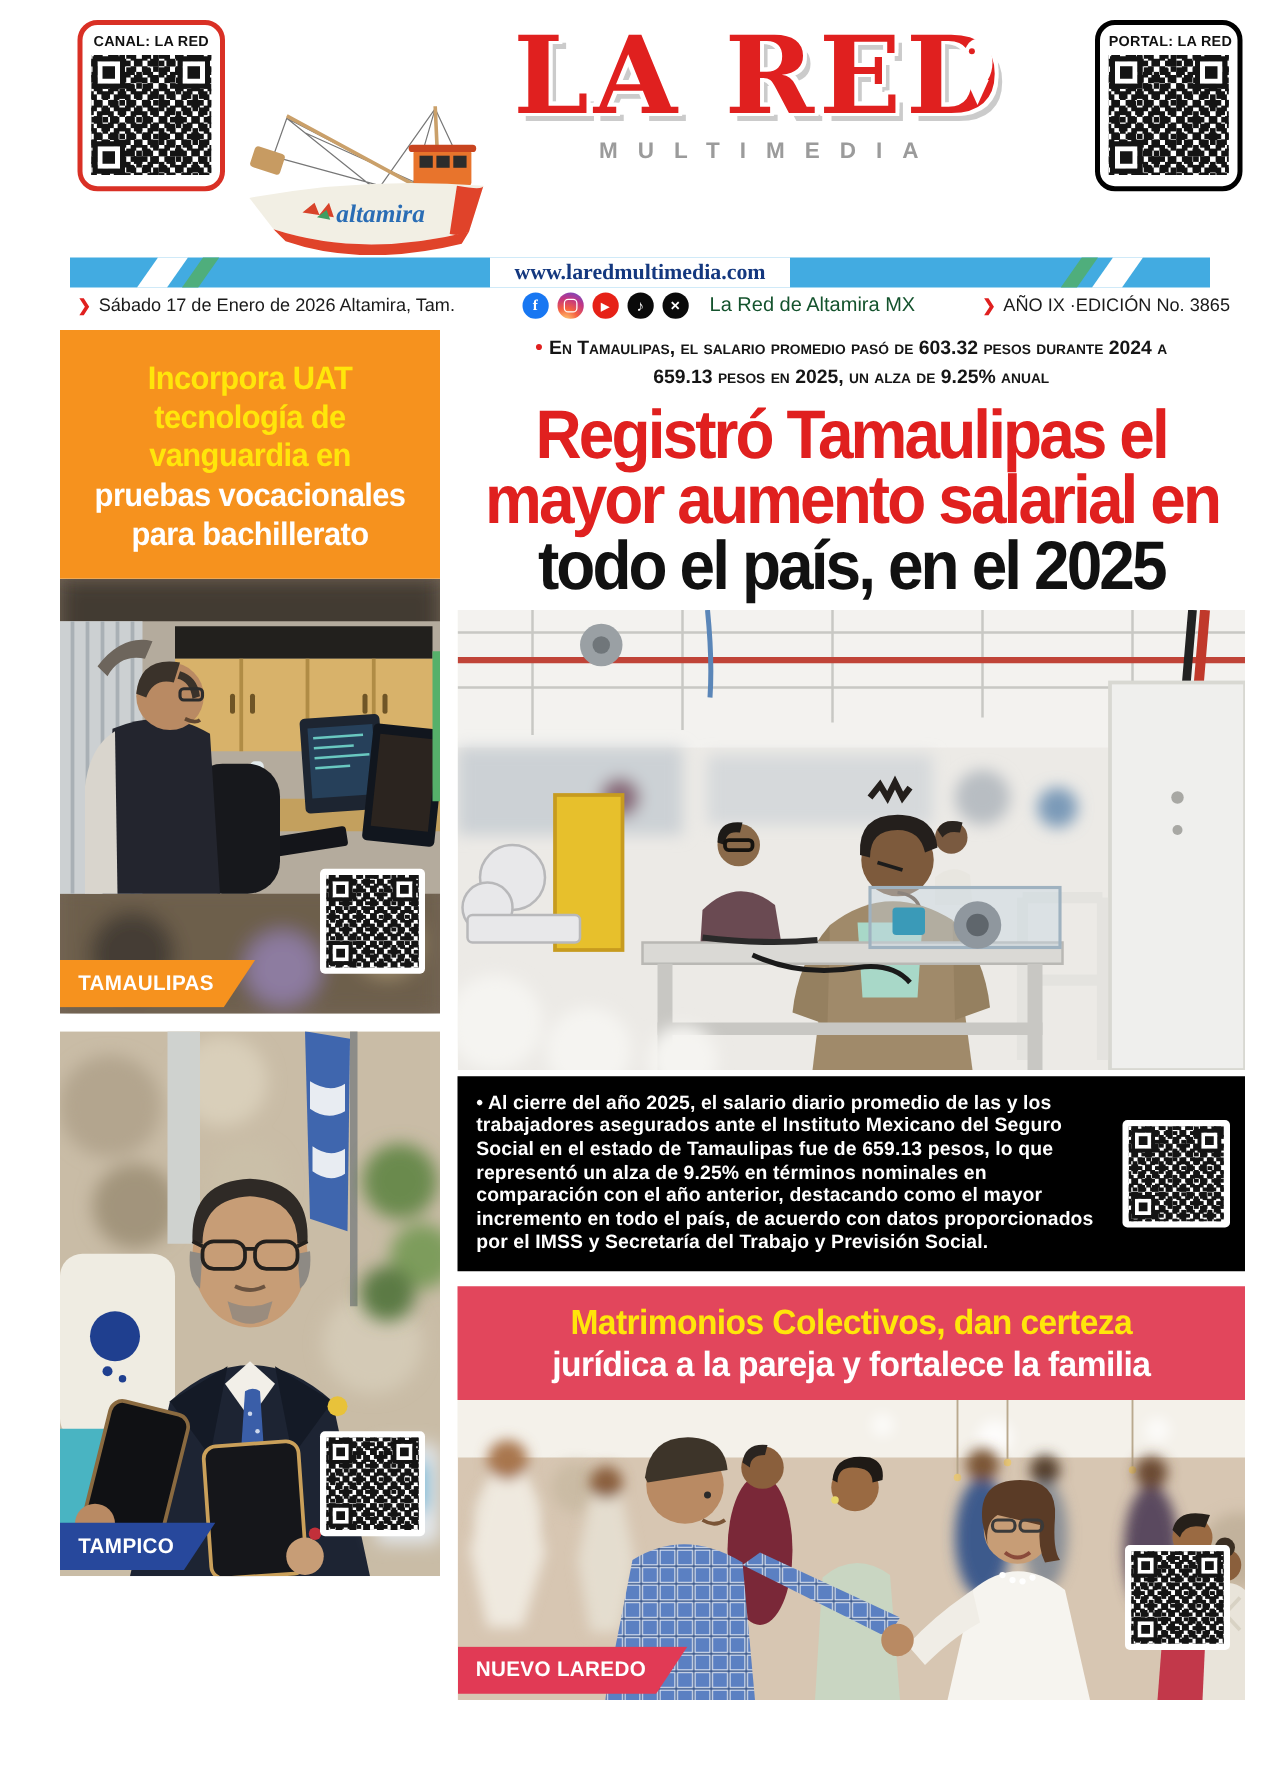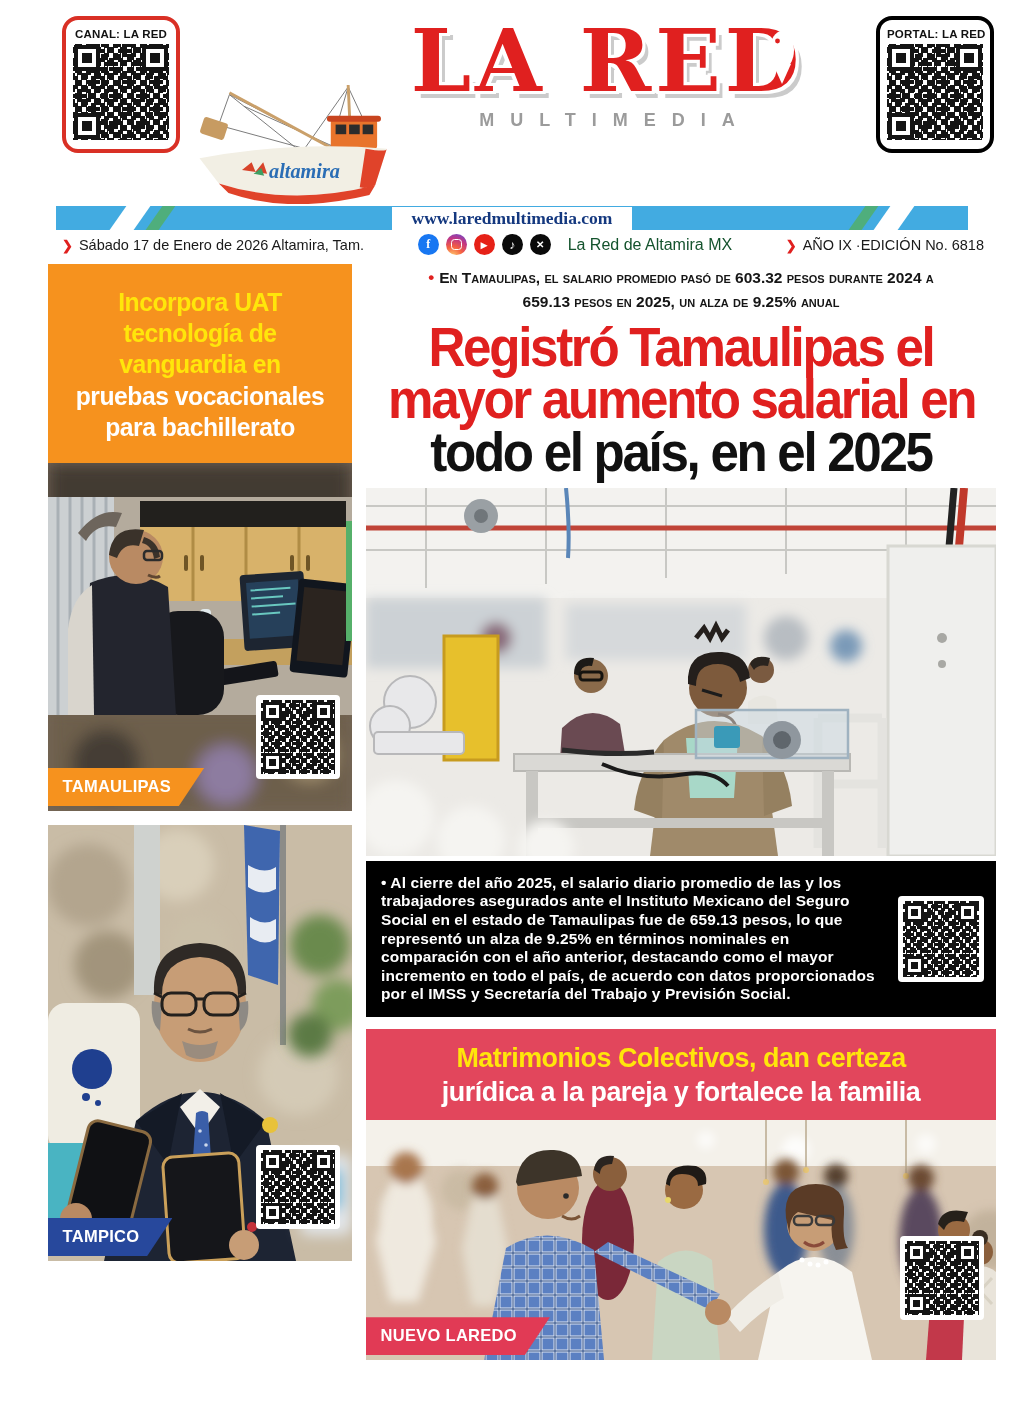--- a/index.html
+++ b/index.html
@@ -27,21 +27,21 @@
   .boat{position:absolute;left:6px;bottom:2px;width:222px;height:128px}
   .logo-stack{margin-left:158px;text-align:center}
   .logo-title-wrap{position:relative;display:inline-block}
   .logo-title{font-family:"DejaVu Serif","Liberation Serif",serif;font-weight:700;font-size:86px;line-height:1.05;
     color:var(--brand-red);letter-spacing:4px;white-space:nowrap;
     text-shadow:-3px -3px 0 #fff,3px -3px 0 #fff,-3px 3px 0 #fff,3px 3px 0 #fff,0 -3px 0 #fff,0 3px 0 #fff,-3px 0 0 #fff,3px 0 0 #fff,6px 7px 0 rgba(125,125,125,.4)}
   .fish{position:absolute;right:4px;top:12px;width:34px;height:58px}
   .logo-sub{display:block;font-size:18px;font-weight:700;color:#9b9b9b;letter-spacing:16px;text-indent:16px;margin-top:4px;white-space:nowrap}
 
   
-  .topbar{position:relative;height:24px;margin:2px 56px 0;background:var(--bar-blue);display:flex;align-items:center;justify-content:center}
+  .topbar{position:relative;height:24px;margin:2px 56px 0;background:var(--bar-blue);display:flex;justify-content:center}
   .stripe{position:absolute;top:0;height:100%;transform:skewX(-35deg)}
   .s1{left:62px;width:24px;background:#fff}.s2{left:98px;width:13px;background:var(--stripe-green)}
   .s3{right:98px;width:13px;background:var(--stripe-green)}.s4{right:62px;width:24px;background:#fff}
   .website{position:relative;z-index:1;background:#fff;padding:0 20px;font-family:"Liberation Serif","DejaVu Serif",serif;font-weight:700;font-size:17.5px;color:var(--navy-serif);line-height:23px}
   .info-row{display:flex;align-items:center;justify-content:space-between;padding:3px 40px 2px 62px;height:28px}
   .chev{font-style:normal;color:var(--brand-red);font-weight:700;margin-right:6px}
   .chev::before{content:"❯";font-size:13px}
   .date,.edition{font-size:14.5px;font-weight:400;color:#1a1a1a;white-space:nowrap}
   .social-group{display:flex;align-items:center;gap:7px}
   .sico{display:inline-flex;align-items:center;justify-content:center;width:21px;height:21px;border-radius:50%;color:#fff;font-size:12px;font-weight:700}
@@ -167,21 +167,21 @@
   <div class="info-row">
     <span class="date"><i class="chev"></i><span>Sábado 17 de Enero de 2026 Altamira, Tam.</span></span>
     <span class="social-group">
       <span class="sico fb"></span>
       <span class="sico ig"></span>
       <span class="sico yt"></span>
       <span class="sico tk"></span>
       <span class="sico xx"></span>
       <span class="handle">La Red de Altamira MX</span>
     </span>
-    <span class="edition"><i class="chev"></i><span>AÑO IX ·EDICIÓN No. 6818</span></span>
+    <span class="edition"><i class="chev"></i><span>AÑO IX ·EDICIÓN No. 3865</span></span>
   </div>
 
   <main class="grid">
 
     <aside>
 
       <section class="story">
         <div class="panel panel-orange">
           <h2>
             <span class="ln yl">Incorpora UAT</span>

